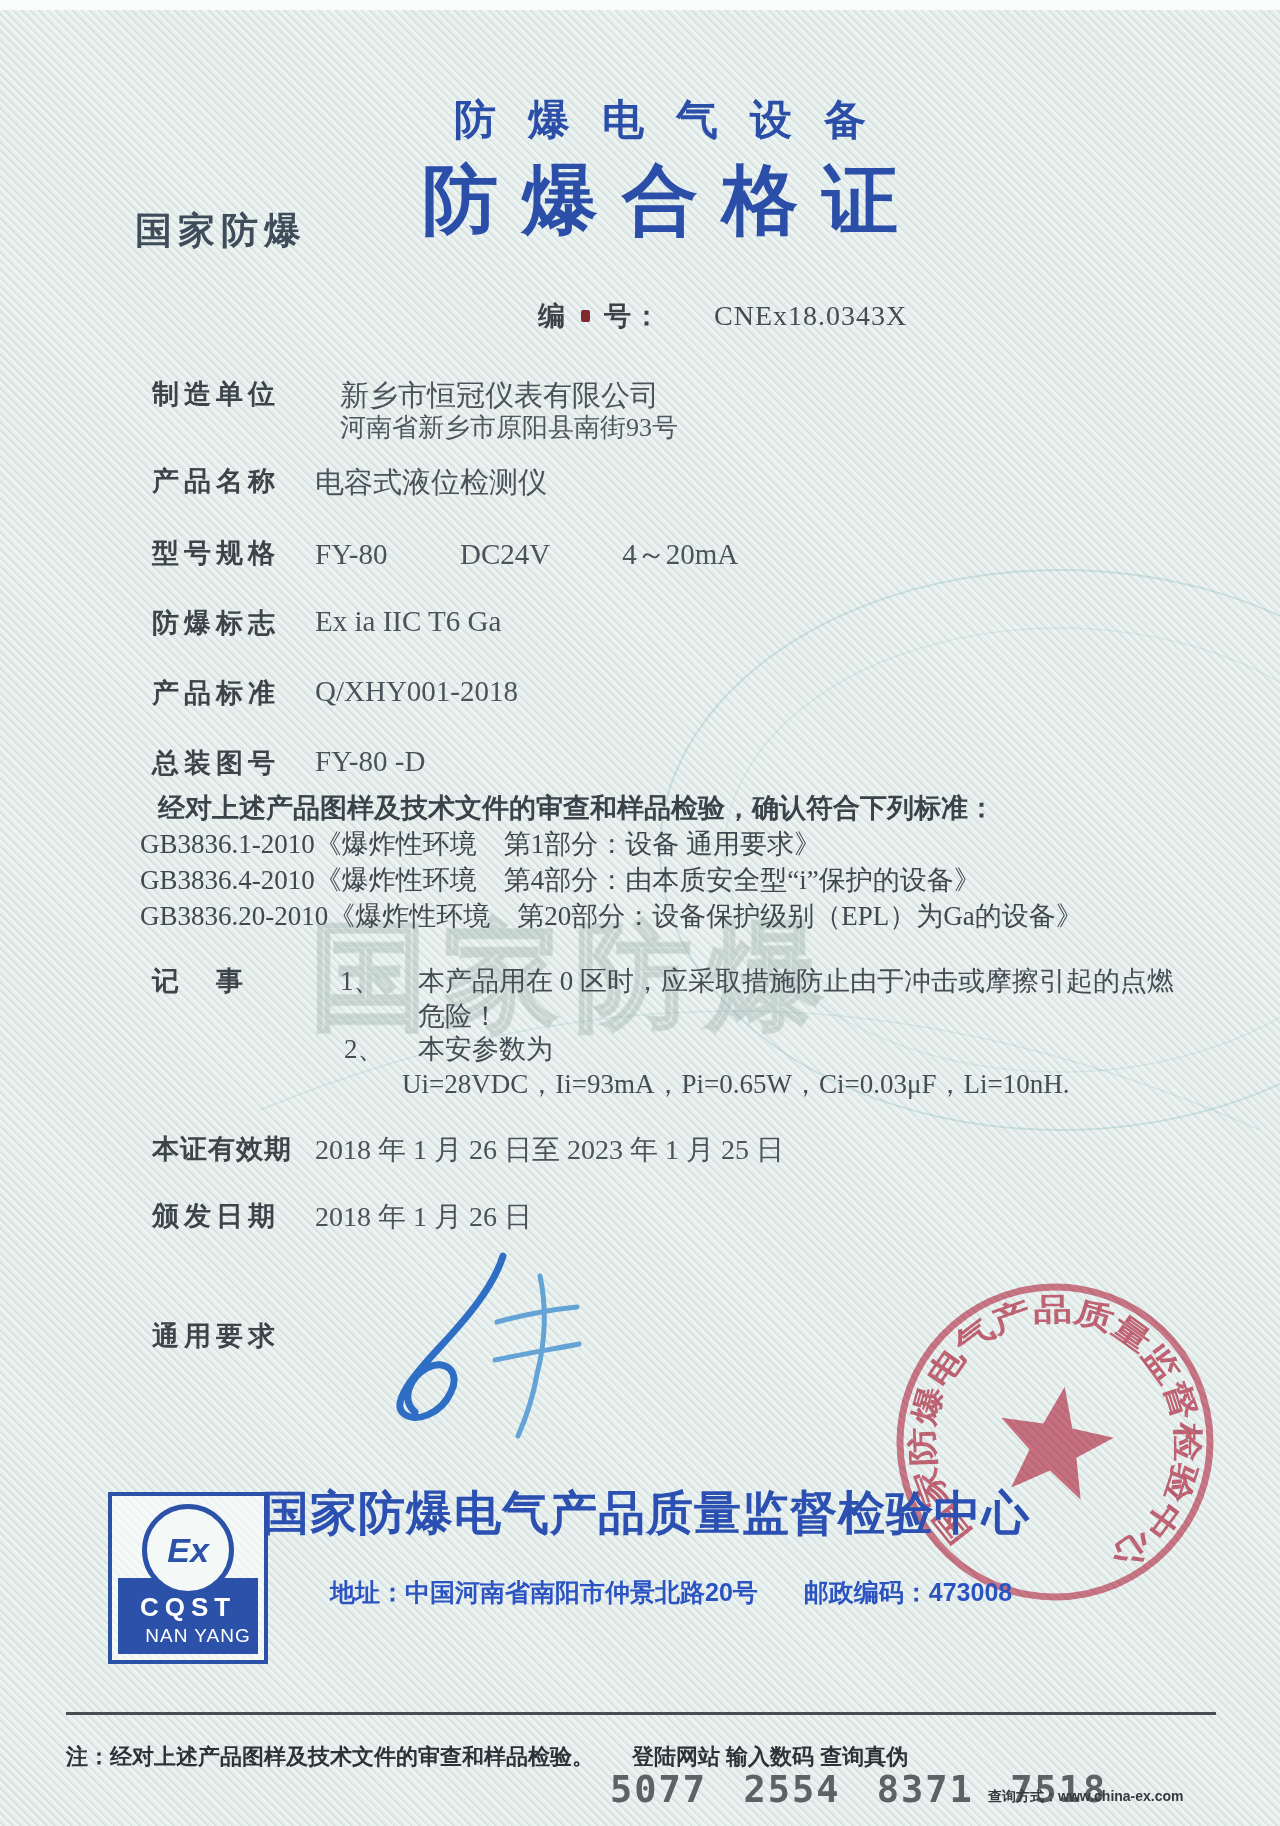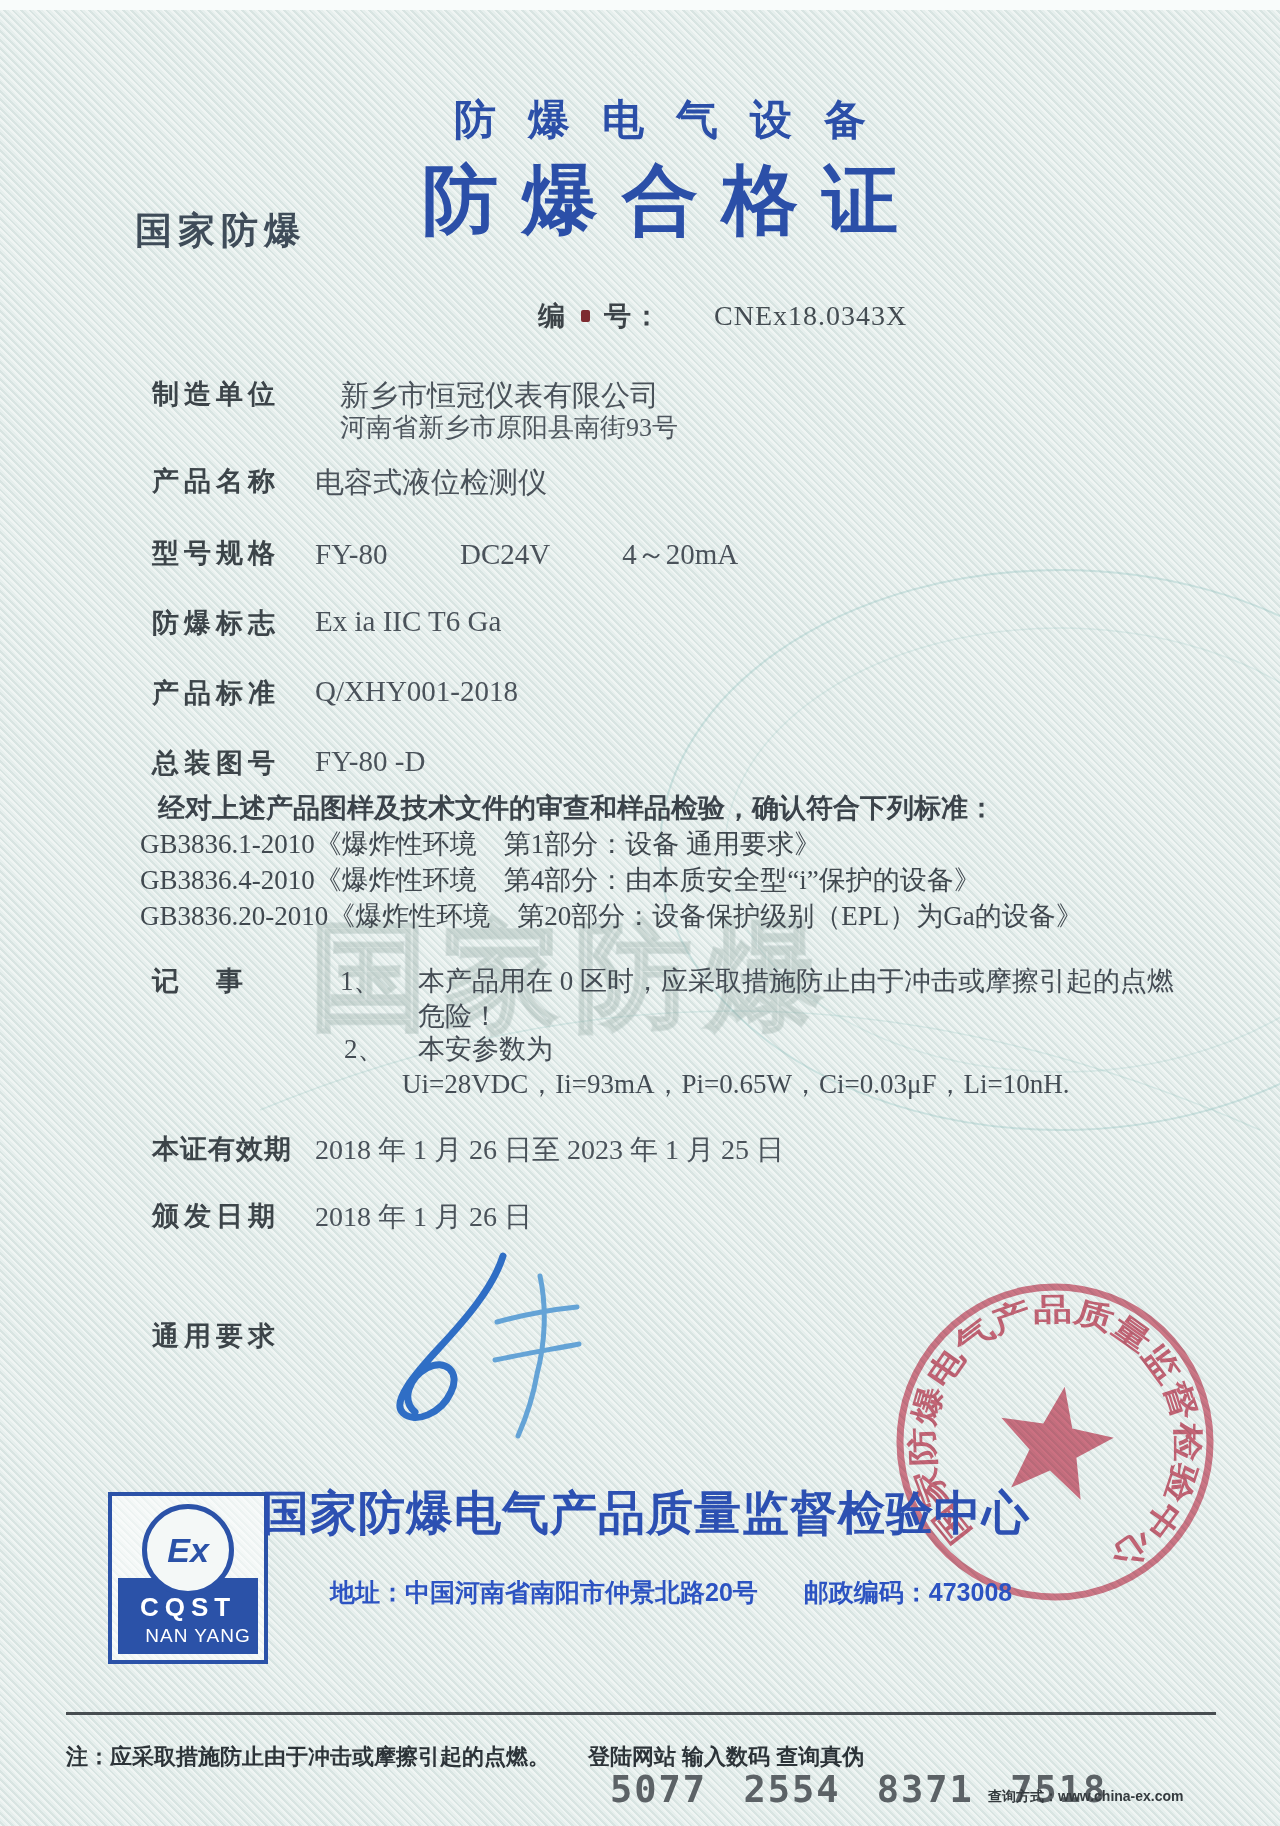--- a/index.html
+++ b/index.html
@@ -180,20 +180,20 @@
   </div>
 
   <div class="abs orgname content-z">国家防爆电气产品质量监督检验中心</div>
 
   <div class="orgline abs" style="left:330px;top:1576px">
     <span>地址：</span><span>中国河南省南阳市仲景北路20号</span><span class="gap"></span><span>邮政编码：</span><span>473008</span>
   </div>
 
   <div class="abs hr"></div>
   <div class="abs fnote content-z">
-    <span>注：应采取措施防止由于冲击或摩擦引起的点燃。</span><span class="gap"></span><span>登陆网站  输入数码  查询真伪</span>
+    <span>注：经对上述产品图样及技术文件的审查和样品检验。</span><span class="gap"></span><span>登陆网站  输入数码  查询真伪</span>
   </div>
   <div class="abs fcode content-z">5077 2554 8371 7518</div>
   <div class="abs fquery content-z">
     <span>查询方式：</span><span>www.china-ex.com</span>
   </div>
 
 </div>
 
 </body></html>

